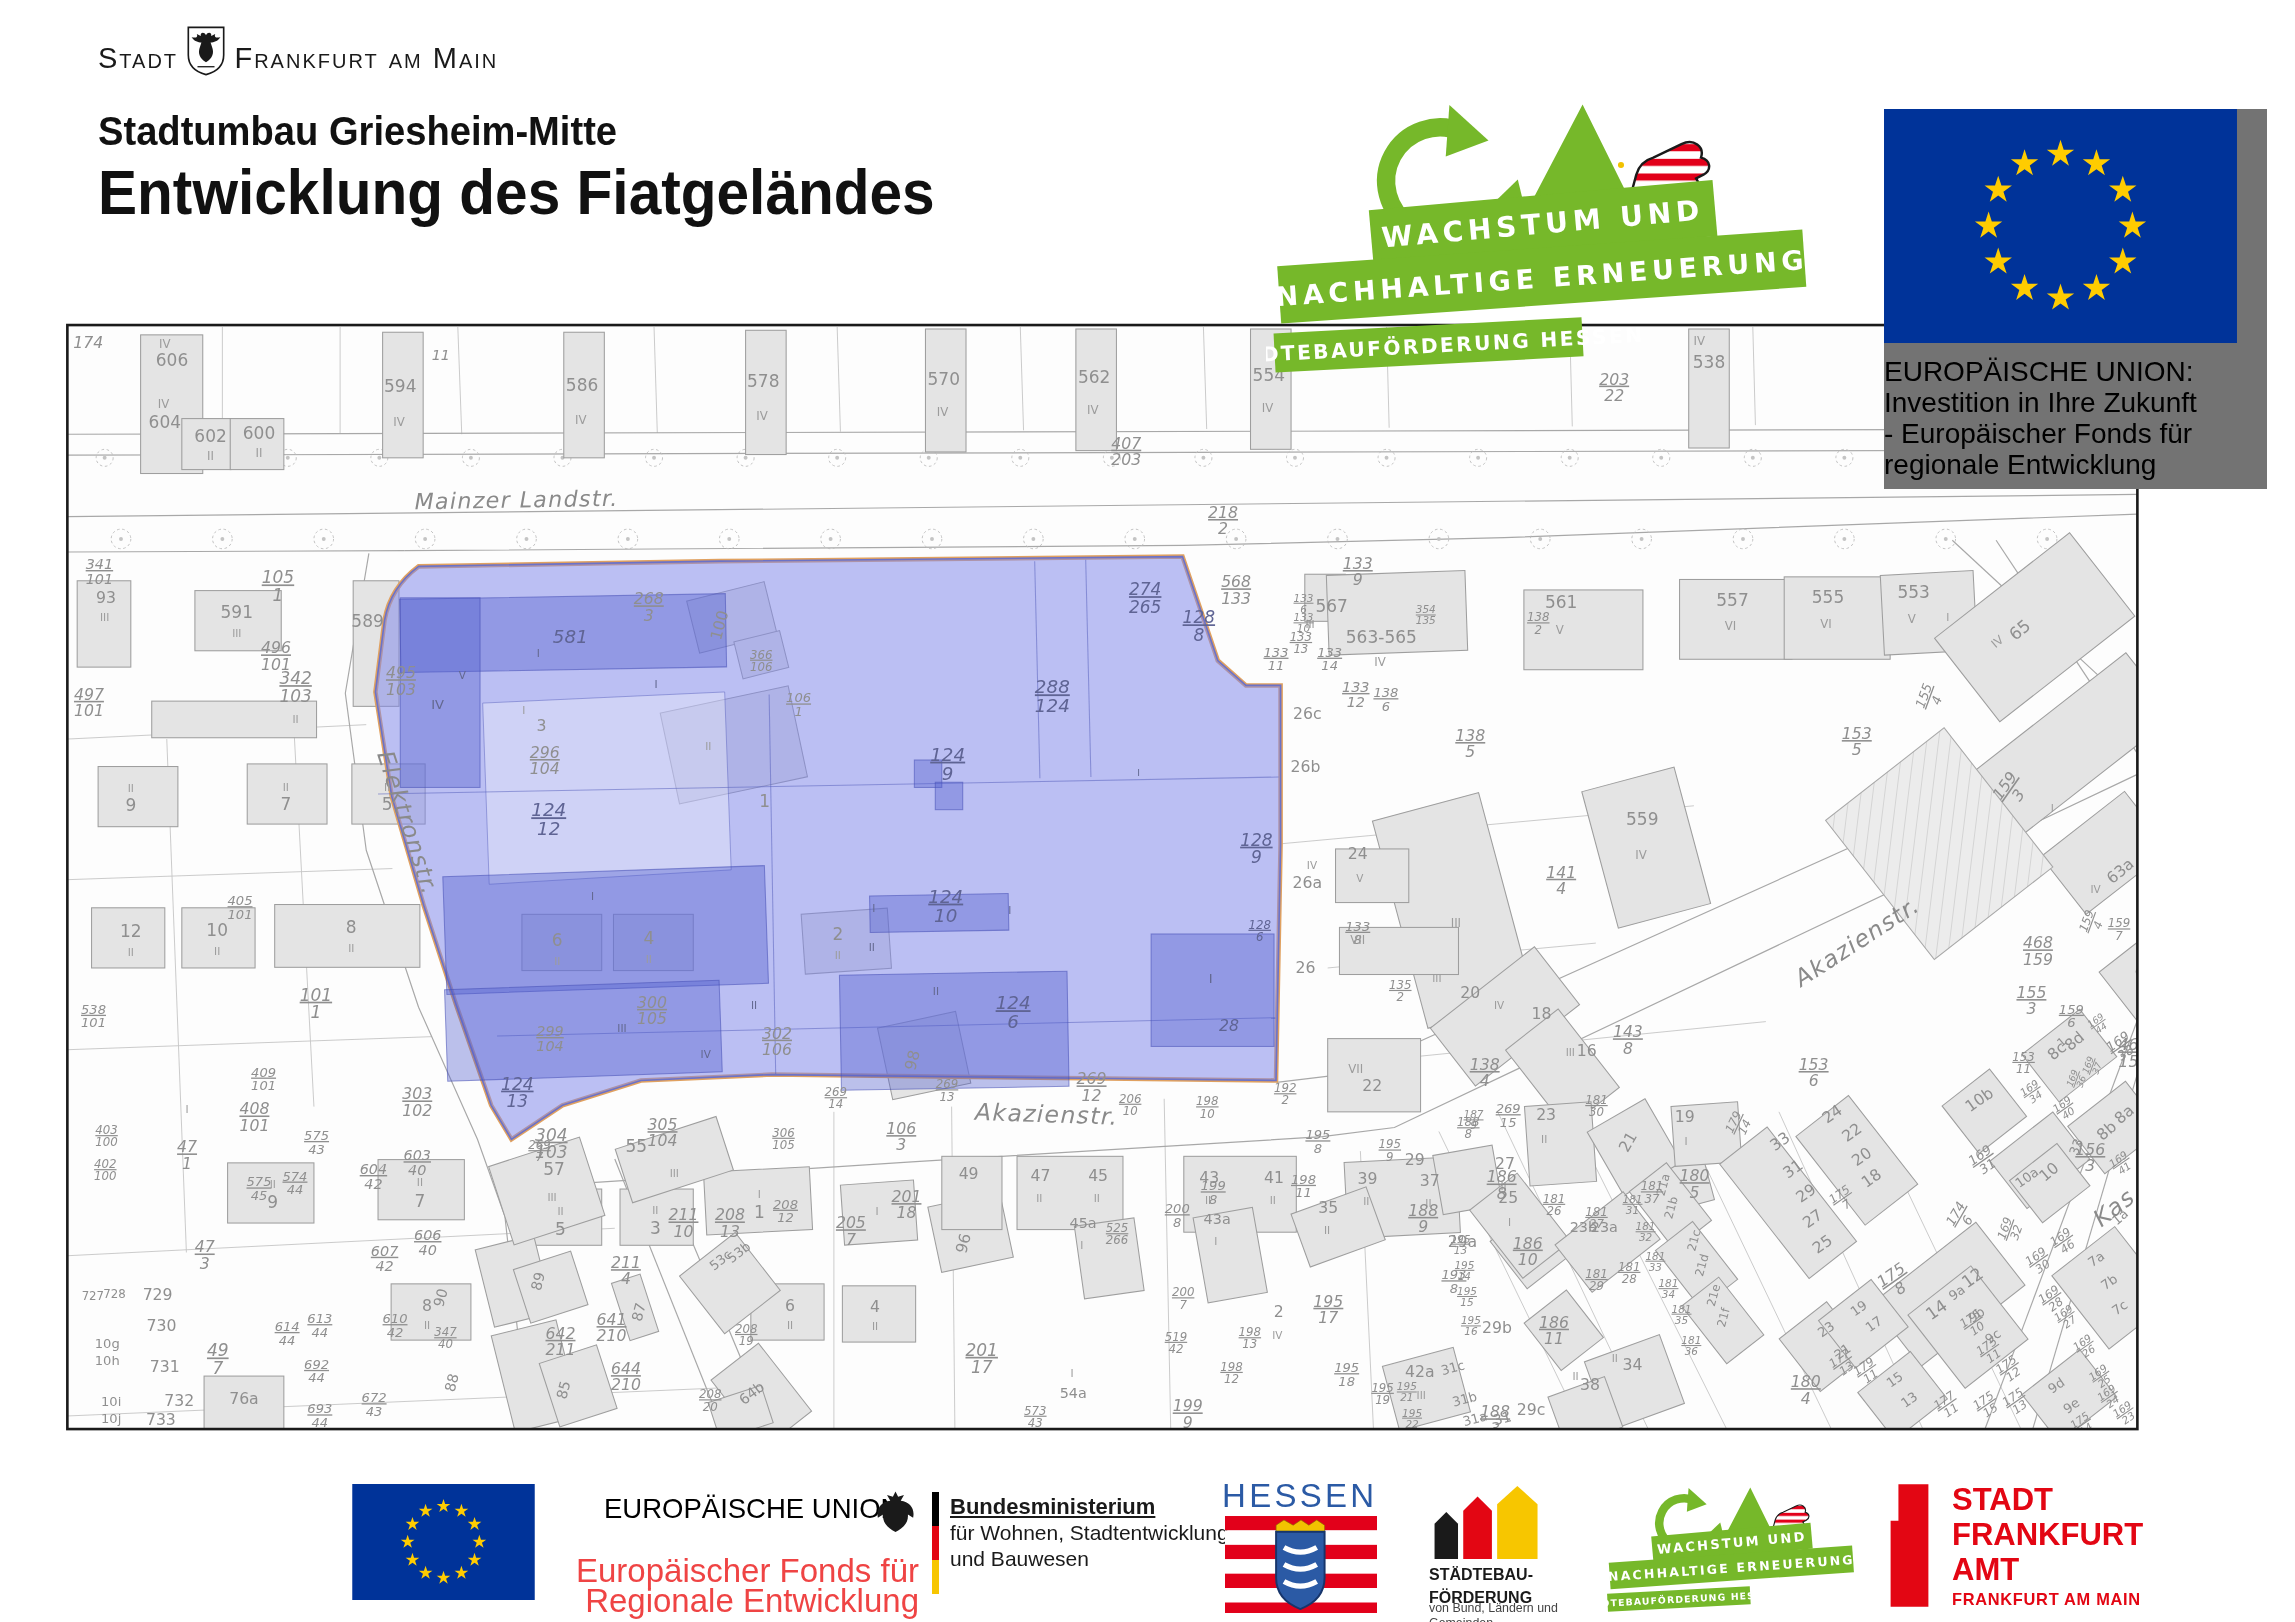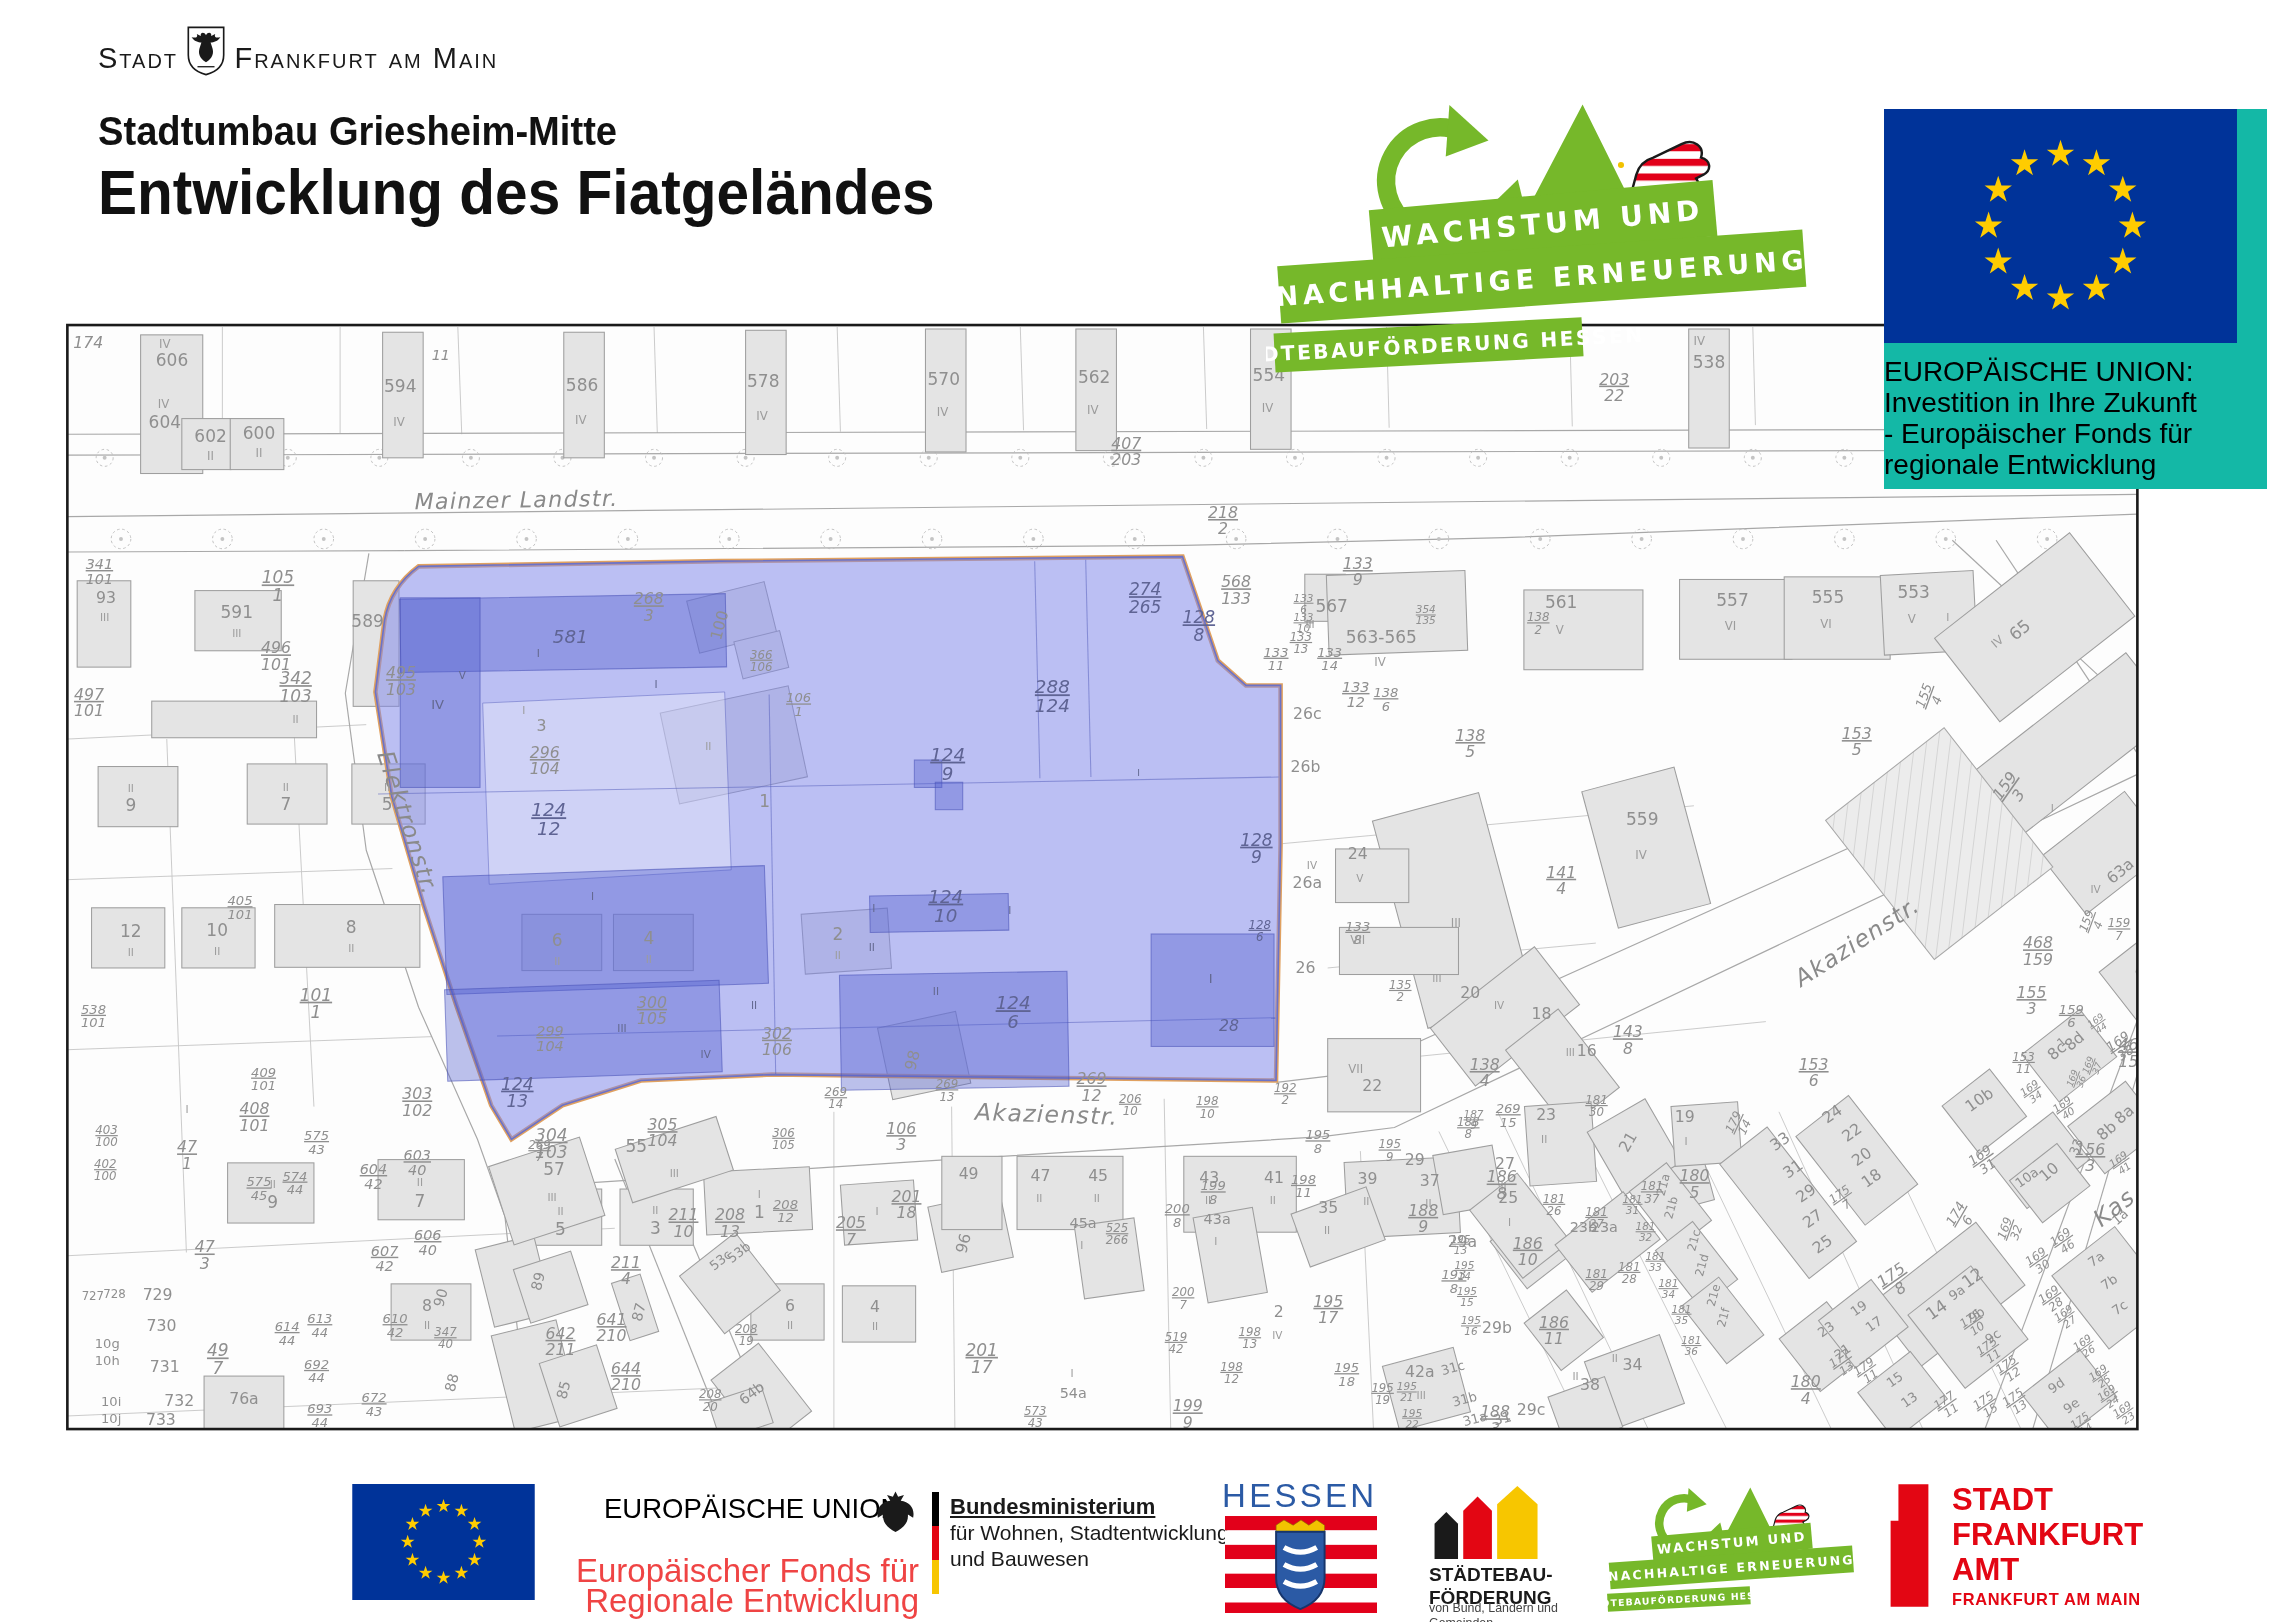--- a/index.html
+++ b/index.html
@@ -8,21 +8,21 @@
   .abs{position:absolute;}
   .cond{display:inline-block;transform:scaleX(.93);transform-origin:0 0;white-space:nowrap;}
   
   .city-logo{left:98px;top:26px;display:flex;align-items:flex-end;gap:9.2px;
              font-family:"Liberation Sans",sans-serif;color:#1a1a1a;}
   .city-word{font-variant:small-caps;font-size:29px;letter-spacing:2px;line-height:1;
              font-weight:400;padding-bottom:2.6px;}
   .subtitle{left:98px;top:111px;font-size:41px;font-weight:bold;line-height:1;}
   .title{left:98px;top:161px;font-size:63px;font-weight:bold;line-height:1;}
   
-  .eu-box{left:1884px;top:109px;width:383px;background:#14b8a6;padding-bottom:9.2px;}
+  .eu-box{left:1884px;top:109px;width:383px;background:#737373;padding-bottom:9.2px;}
   .eu-text{font-size:28px;line-height:31px;color:#000;margin-top:10.5px;}
   
   svg text{font-family:"DejaVu Sans",sans-serif;}
   .pl{stroke:#c6c6c6;stroke-width:1.4;fill:none;}
   .sl{stroke:#a8a8a8;stroke-width:1.8;fill:none;}
   .tree{stroke:#bdbdbd;stroke-width:1.4;fill:none;stroke-dasharray:4 4;}
   .treedot{fill:#c4c4c4;}
   .bld{fill:#e4e4e4;stroke:#9e9e9e;stroke-width:1.6;}
   .hatch-f{fill:url(#hatch);stroke:#a8a8a8;stroke-width:1.6;}
   .site-orange{stroke:#e0a160;stroke-width:7;fill:none;}
@@ -37,21 +37,21 @@
   .u{text-decoration:underline;}
   .banner-t{fill:#fff;font-weight:bold;letter-spacing:8px;}
   .banner-t3{fill:#fff;font-weight:bold;letter-spacing:4px;}
   
   .f-eu-text1{left:576px;top:1493px;font-size:27.5px;color:#000;margin-left:28px;}
   .f-eu-text2{left:576px;top:1556px;font-size:33px;line-height:30px;color:#ef4444;text-align:right;}
   .f-min-text{left:950px;top:1494px;font-size:21px;line-height:26px;color:#1a1a1a;}
   .f-min-text b{font-size:22px;text-decoration:underline;}
   .bar-seg{position:absolute;left:932px;width:6.5px;}
   .f-hessen{left:1222px;top:1477px;font-size:33px;letter-spacing:3.3px;color:#2b5aa5;font-weight:500;}
-  .f-stb-text{left:1429px;top:1563px;font-size:19px;font-weight:bold;line-height:23px;color:#1a1a1a;}
+  .f-stb-text{left:1429px;top:1563px;font-size:16px;font-weight:bold;line-height:23px;color:#1a1a1a;}
   .f-stb-sub{left:1429px;top:1601px;font-size:12.4px;line-height:15px;color:#444;}
   .f-plan-text{left:1952px;top:1482px;font-size:31px;line-height:35px;font-weight:bold;color:#e30613;}
   .f-plan-sub{left:1952px;top:1590px;font-size:16.4px;font-weight:bold;letter-spacing:0.7px;color:#e30613;}
 </style>
 </head>
 <body>
 
 <div class="page">
 
   <svg class="abs" style="left:0;top:0" width="2295" height="1622" viewBox="0 0 3509 2480">

